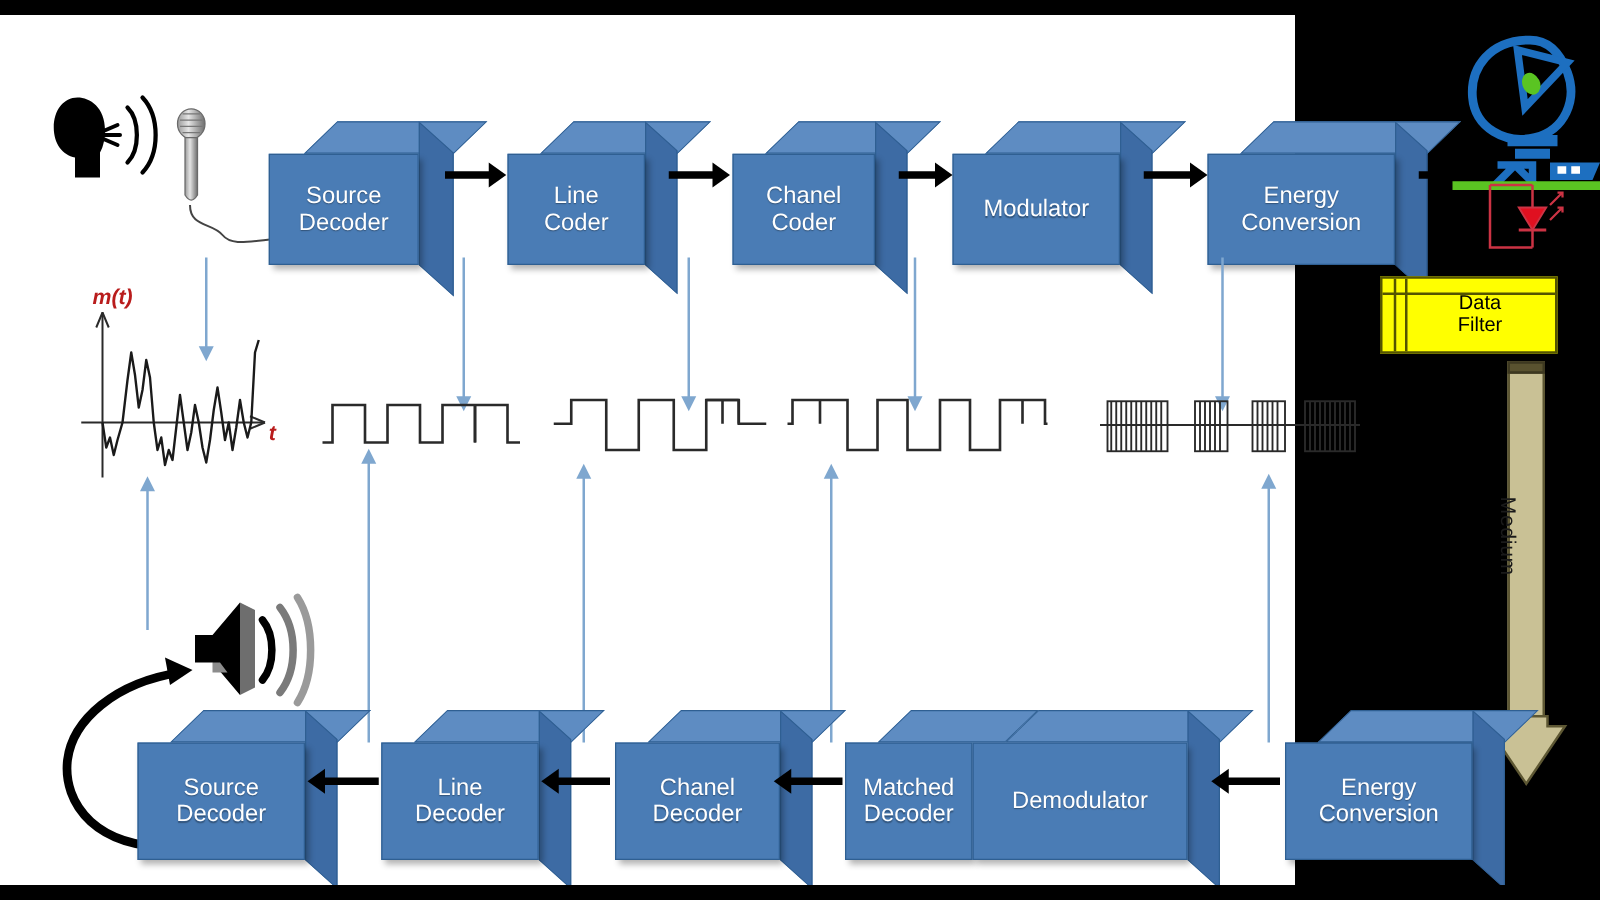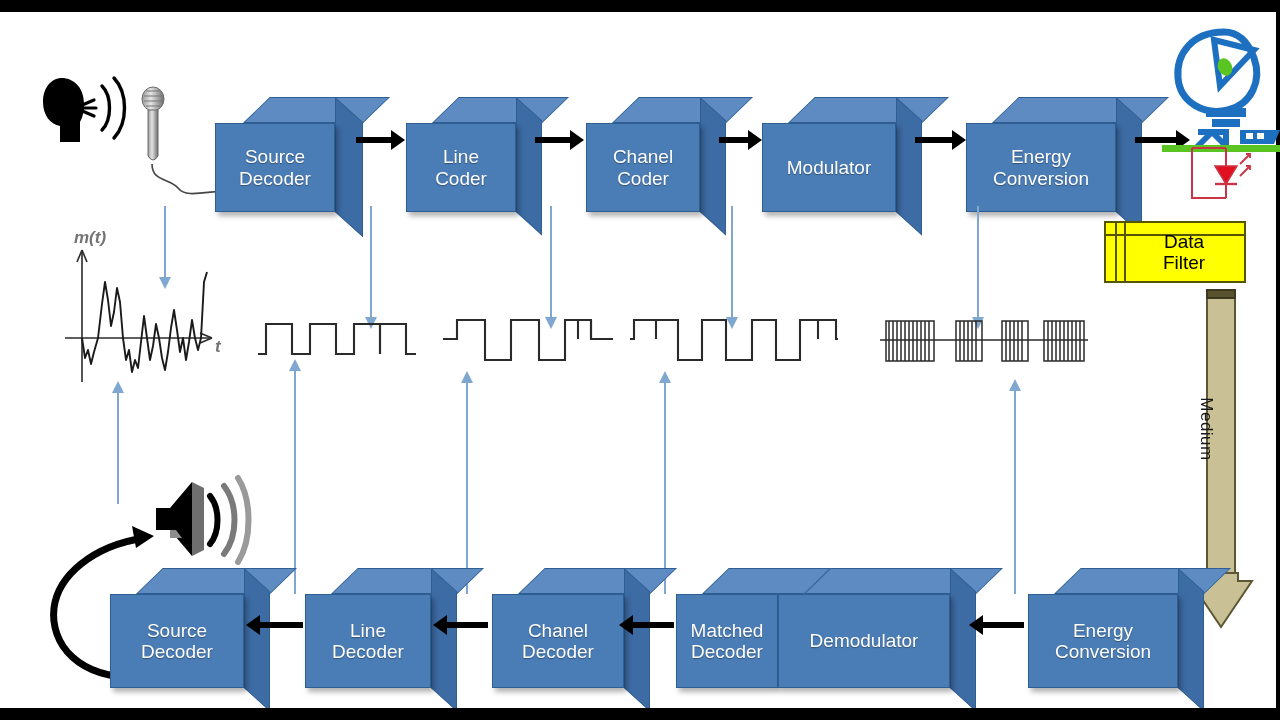--- a/index.html
+++ b/index.html
@@ -1,19 +1,19 @@
 <!DOCTYPE html>
 <html><head>
 <meta charset="utf-8">
 <style>
   html,body{margin:0;padding:0;background:#000;}
   body{width:1280px;height:720px;overflow:hidden;font-family:"Liberation Sans",sans-serif;}
   #stage{position:relative;width:1280px;height:720px;background:#000;}
   
-  #canvas{position:absolute;left:0;top:12px;width:1276px;height:696px;background:#ffffff;}
+  #canvas{position:absolute;left:0;top:12px;width:1036px;height:696px;background:#ffffff;}
   .bar{position:absolute;left:0;width:1280px;background:#000;}
   #barTop{top:0;height:12px;}
   #barBot{bottom:0;height:12px;}
 
   
   .blk{position:absolute;}
   .blk .face{
     position:absolute;left:0;bottom:0;
     background:#4a7cb5;
     border:1px solid #2f5f92;
@@ -58,21 +58,21 @@
   .tap.up:after{
     content:"";position:absolute;left:-5px;top:-11px;
     border-left:6px solid transparent;border-right:6px solid transparent;
     border-bottom:12px solid #7fa7cf;
   }
 
   
   #packets{
     position:absolute;background:#ffff00;border:2px solid #555500;
     box-sizing:border-box;display:flex;align-items:center;justify-content:center;
-    color:#000;font-size:19px;text-align:center;line-height:1.12;
+    color:#000;font-size:16px;text-align:center;line-height:1.12;
   }
   #packets .pl1{position:absolute;left:9px;top:0;bottom:0;width:2px;background:#555500;}
   #packets .pl2{position:absolute;left:18px;top:0;bottom:0;width:2px;background:#555500;}
   #packets .ph{position:absolute;left:0;right:0;top:11px;height:2px;background:#555500;}
   #packets .ptxt{position:relative;z-index:2;padding-left:18px;}
 
   
   #medium{position:absolute;}
   #medium .shaft{
     position:absolute;left:18px;top:0;width:30px;bottom:52px;
@@ -82,21 +82,21 @@
     position:absolute;left:18px;top:0;width:30px;height:10px;
     background:#59522f;border:2px solid #3d3820;box-sizing:border-box;
   }
   #medium .headwrap{position:absolute;left:0;bottom:0;width:66px;height:56px;}
   #medium .mlabel{
     position:absolute;left:-22px;top:130px;width:80px;
     text-align:center;color:#1a1a1a;font-size:17px;
     transform:rotate(90deg);transform-origin:center;letter-spacing:.5px;
   }
 
-  .lbl{position:absolute;color:#737373;text-align:center;}
+  .lbl{position:absolute;color:#b91c1c;text-align:center;}
   svg{display:block;overflow:visible;}
 </style>
 </head>
 <body>
 
 <div id="stage">
   <div id="canvas">
 
     <div style="position:absolute;left:40px;top:58px;">
       <svg width="110" height="90" viewBox="0 0 110 90">

